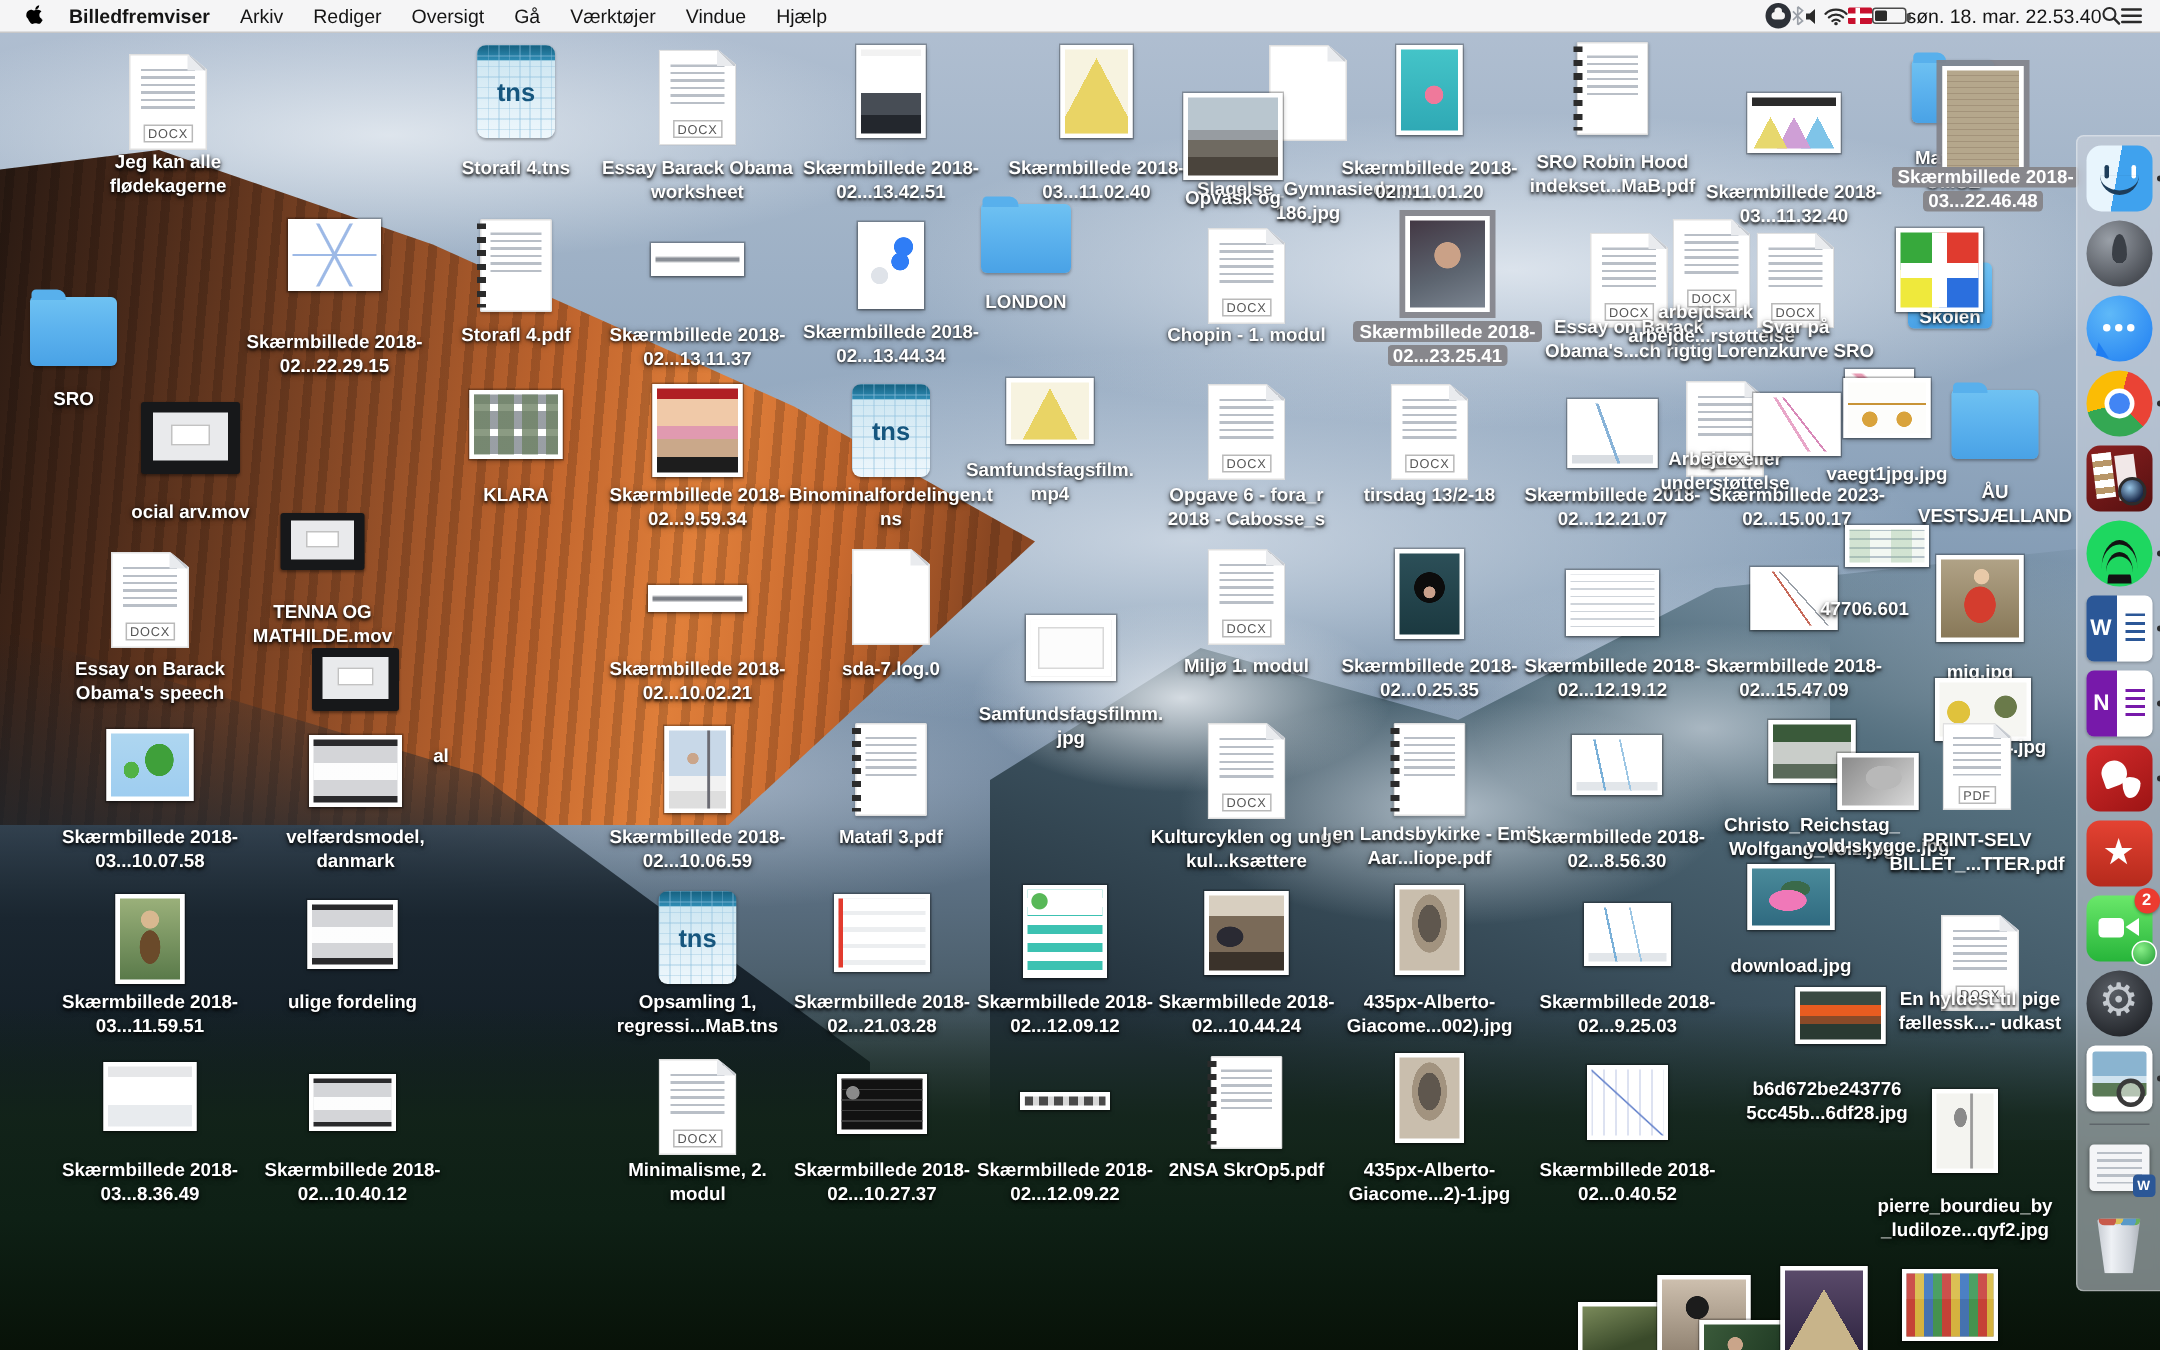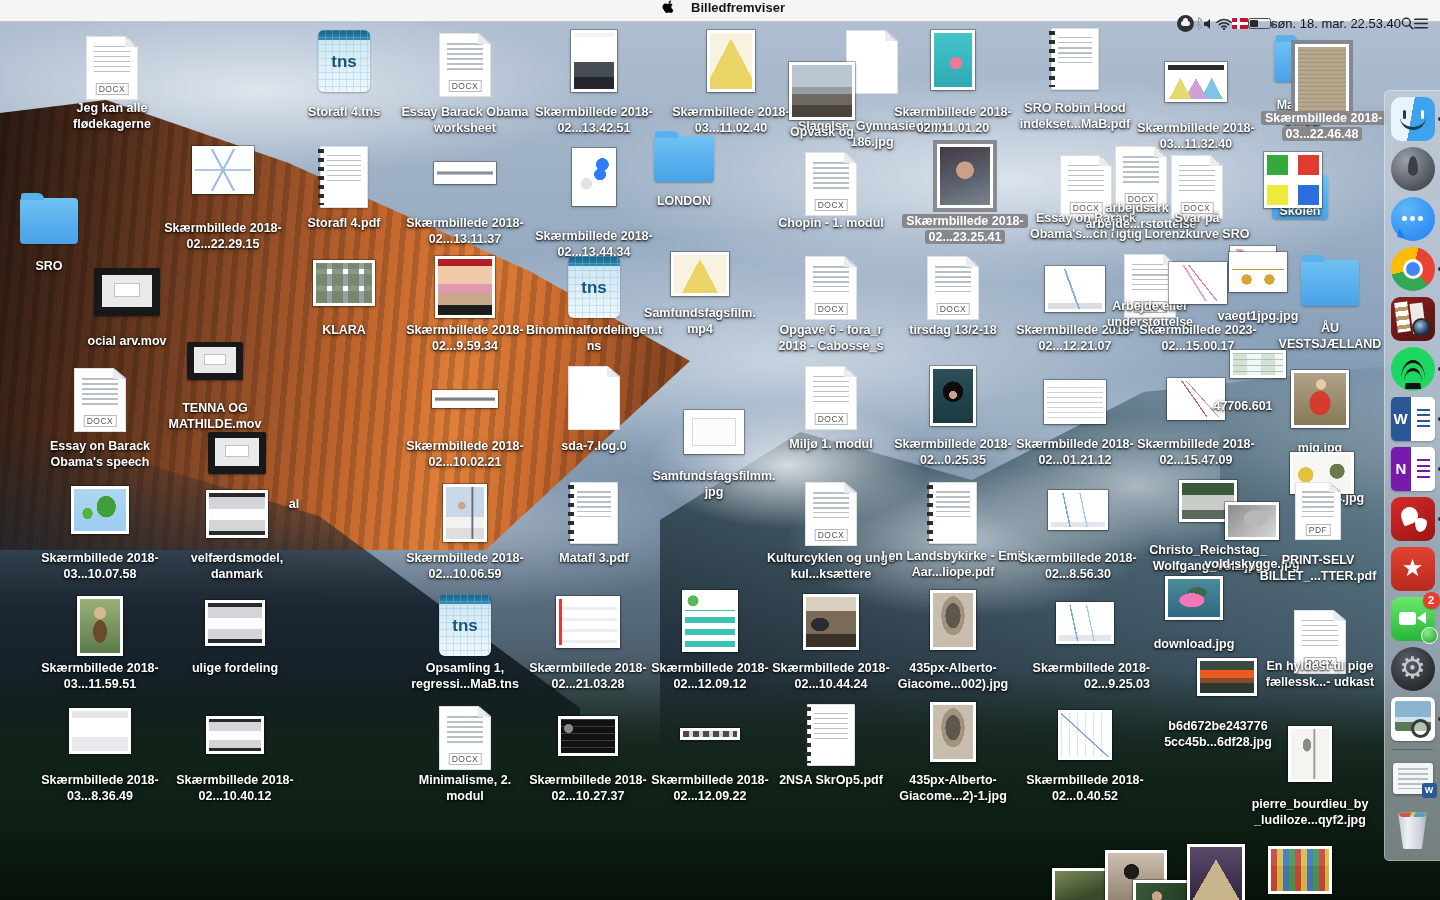--- a/index.html
+++ b/index.html
@@ -32,21 +32,21 @@
     background:
       radial-gradient(ellipse 200px 90px at 28% 28%, rgba(238,242,247,.85), transparent 70%),
       radial-gradient(ellipse 260px 110px at 58% 50%, rgba(218,228,238,.7), transparent 70%),
       radial-gradient(ellipse 220px 100px at 86% 34%, rgba(228,234,242,.6), transparent 70%); }
   .wp-forest { position:absolute; left:0; bottom:0; width:100%; height:230px;
     background:linear-gradient(180deg, rgba(16,32,22,0) 0%, rgba(18,36,24,.85) 32%, #0e2015 62%, #081208 100%); }
 
   
   #menubar { position:absolute; left:0; top:0; width:1440px; height:22px; z-index:60;
     background:rgba(247,247,247,.97); border-bottom:1px solid rgba(0,0,0,.18);
-    display:flex; align-items:center; font-size:13px; color:#151515;flex-direction:column; }
+    display:flex; align-items:center; font-size:13px; color:#151515; }
   .mb-left { display:flex; align-items:center; gap:0; padding-left:10px; }
   .apple { width:26px; display:flex; justify-content:center; align-items:center; }
   .apple svg { width:13px; height:15px; fill:#000; }
   .mb-app { font-weight:700; padding:0 10px; }
   .menu-item { padding:0 10px; }
   .mb-right { margin-left:auto; display:flex; align-items:center; padding-right:12px; }
   .st-ic { display:flex; align-items:center; justify-content:center; }
   .circ-app { width:17px; height:17px; border-radius:50%; background:#2d3138; position:relative; }
   .circ-app::before { content:""; position:absolute; left:4px; top:6px; width:9px; height:5px; background:#f4f4f4; border-radius:3px; }
   .circ-app::after { content:""; position:absolute; left:6px; top:3px; width:5px; height:5px; background:#f4f4f4; border-radius:50%; }
@@ -410,21 +410,21 @@
       <div class="icon" style="left: 465px; top: 162px;">
         <div class="vis imgframe" style="width: 62px; height: 22px;">
           <div class="thumb s-banner"></div>
         </div>
         <div class="lbl" style="top: 53px; width: 130px;"><span class="lbl-in">Skærmbillede 2018-02...13.11.37</span></div>
       </div>
       <div class="icon" style="left: 594px; top: 148px;">
         <div class="vis imgframe" style="width: 44px; height: 58px;">
           <div class="thumb s-imessage"></div>
         </div>
-        <div class="lbl" style="top: 80px; width: 130px;"><span class="lbl-in">Skærmbillede 2018-02...13.44.34</span></div>
+        <div class="lbl" style="top: 65px; width: 130px;"><span class="lbl-in">Skærmbillede 2018-02...13.44.34</span></div>
       </div>
       <div class="icon" style="left: 684px; top: 136px;">
         <div class="vis folder" style="width: 60px; height: 46px;"></div>
         <div class="lbl" style="top: 57px; width: 90px;"><span class="lbl-in">LONDON</span></div>
       </div>
       <div class="icon" style="left: 831px; top: 152px;">
         <div class="vis page" style="width: 52px; height: 64px;">
           <div class="plines"></div>
           <span class="fbadge">DOCX</span>
           <div class="fold"></div>
@@ -593,21 +593,21 @@
       <div class="icon" style="left: 953px; top: 366px;">
         <div class="vis imgframe" style="width: 46px; height: 60px;">
           <div class="thumb s-hood"></div>
         </div>
         <div class="lbl" style="top: 70px; width: 130px;"><span class="lbl-in">Skærmbillede 2018-02...0.25.35</span></div>
       </div>
       <div class="icon" style="left: 1075px; top: 380px;">
         <div class="vis imgframe" style="width: 62px; height: 44px;">
           <div class="thumb s-textdoc"></div>
         </div>
-        <div class="lbl" style="top: 56px; width: 130px;"><span class="lbl-in">Skærmbillede 2018-02...01.21.12</span></div>
+        <div class="lbl" style="top: 56px; width: 130px;"><span class="lbl-in">Skærmbillede 2018-02...12.19.12</span></div>
       </div>
       <div class="icon" style="left: 1196px; top: 378px;">
         <div class="vis imgframe" style="width: 58px; height: 42px;">
           <div class="thumb s-curve2"></div>
         </div>
         <div class="lbl" style="top: 58px; width: 130px;"><span class="lbl-in">Skærmbillede 2018-02...15.47.09</span></div>
       </div>
       <div class="icon" style="left: 1258px; top: 350px;">
         <div class="vis imgframe" style="width: 56px; height: 28px;">
           <div class="thumb s-sheet"></div>
@@ -736,21 +736,21 @@
       <div class="icon" style="left: 953px; top: 590px;">
         <div class="vis imgframe" style="width: 46px; height: 60px;">
           <div class="thumb s-giaco"></div>
         </div>
         <div class="lbl" style="top: 70px; width: 135px;"><span class="lbl-in">435px-Alberto-Giacome...002).jpg</span></div>
       </div>
       <div class="icon" style="left: 1085px; top: 602px;">
         <div class="vis imgframe" style="width: 58px; height: 42px;">
           <div class="thumb s-bluechart"></div>
         </div>
-        <div class="lbl" style="top: 58px; width: 130px; text-align: right;"><span class="lbl-in">Skærmbillede 2018-02...9.25.03</span></div>
+        <div class="lbl" style="top: 58px; width: 130px;"><span class="lbl-in">Skærmbillede 2018-02...9.25.03</span></div>
       </div>
       <div class="icon" style="left: 1194px; top: 576px;">
         <div class="vis imgframe" style="width: 58px; height: 44px;">
           <div class="thumb s-pinkisland"></div>
         </div>
         <div class="lbl" style="top: 60px; width: 110px;"><span class="lbl-in">download.jpg</span></div>
       </div>
       <div class="icon" style="left: 1227px; top: 658px;">
         <div class="vis imgframe" style="width: 60px; height: 38px;">
           <div class="thumb s-canyon"></div>
@@ -851,20 +851,21 @@
     </div>
 
   <div id="menubar">
     <div class="mb-left">
       <span class="apple">
         <svg viewBox="0 0 170 190">
             <path d="M150.37 130.25c-2.45 5.66-5.35 10.87-8.71 15.66-4.58 6.53-8.33 11.05-11.22 13.56-4.48 4.12-9.28 6.23-14.42 6.35-3.69 0-8.14-1.05-13.32-3.18-5.2-2.12-9.97-3.17-14.34-3.17-4.58 0-9.49 1.05-14.75 3.17-5.26 2.13-9.5 3.24-12.74 3.35-4.93.21-9.84-1.96-14.75-6.52-3.13-2.73-7.05-7.41-11.73-14.04-5.03-7.08-9.17-15.29-12.41-24.65C8.51 110.67 6.77 100.88 6.77 91.4c0-10.86 2.35-20.22 7.04-28.07 3.69-6.3 8.61-11.28 14.76-14.93s12.79-5.51 19.95-5.63c3.91 0 9.05 1.21 15.43 3.59 6.36 2.39 10.45 3.6 12.24 3.6 1.34 0 5.88-1.42 13.57-4.24 7.27-2.62 13.41-3.7 18.44-3.28 13.63 1.1 23.87 6.47 30.68 16.15-12.19 7.39-18.22 17.73-18.1 31 .11 10.34 3.86 18.94 11.23 25.77 3.34 3.17 7.07 5.62 11.22 7.36-.9 2.61-1.85 5.11-2.86 7.53zM119.11 7.24c0 8.1-2.96 15.67-8.86 22.67-7.12 8.32-15.73 13.13-25.07 12.38a25.22 25.22 0 0 1-.19-3.07c0-7.78 3.39-16.1 9.4-22.91 3-3.45 6.82-6.31 11.45-8.6 4.62-2.25 8.99-3.5 13.1-3.74.12 1.08.17 2.17.17 3.27z"></path>
           </svg>
       </span>
       <span class="mb-app">Billedfremviser</span>
+      <span id="menus"><span class="menu-item">Arkiv</span><span class="menu-item">Rediger</span><span class="menu-item">Oversigt</span><span class="menu-item">Gå</span><span class="menu-item">Værktøjer</span><span class="menu-item">Vindue</span><span class="menu-item">Hjælp</span></span>
     </div>
     <div class="mb-right">
       <span class="st-ic">
           <span class="circ-app"></span>
         </span>
       <span class="st-ic">
         <svg class="mb" width="9" height="13" viewBox="0 0 9 13">
             <path d="M4.5.5v12M4.5.5l3.2 2.6L1.3 9.4M4.5 12.5l3.2-2.6L1.3 3.6" stroke="#9ba0a8" stroke-width="1.1" fill="none"></path>
           </svg>
       </span>

